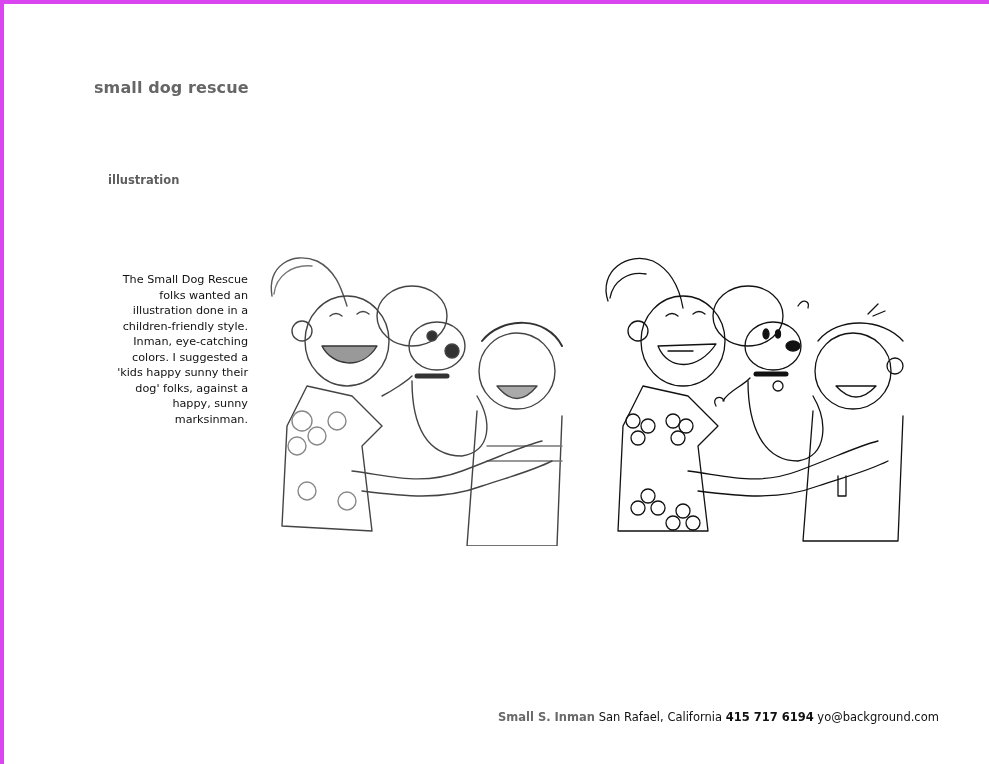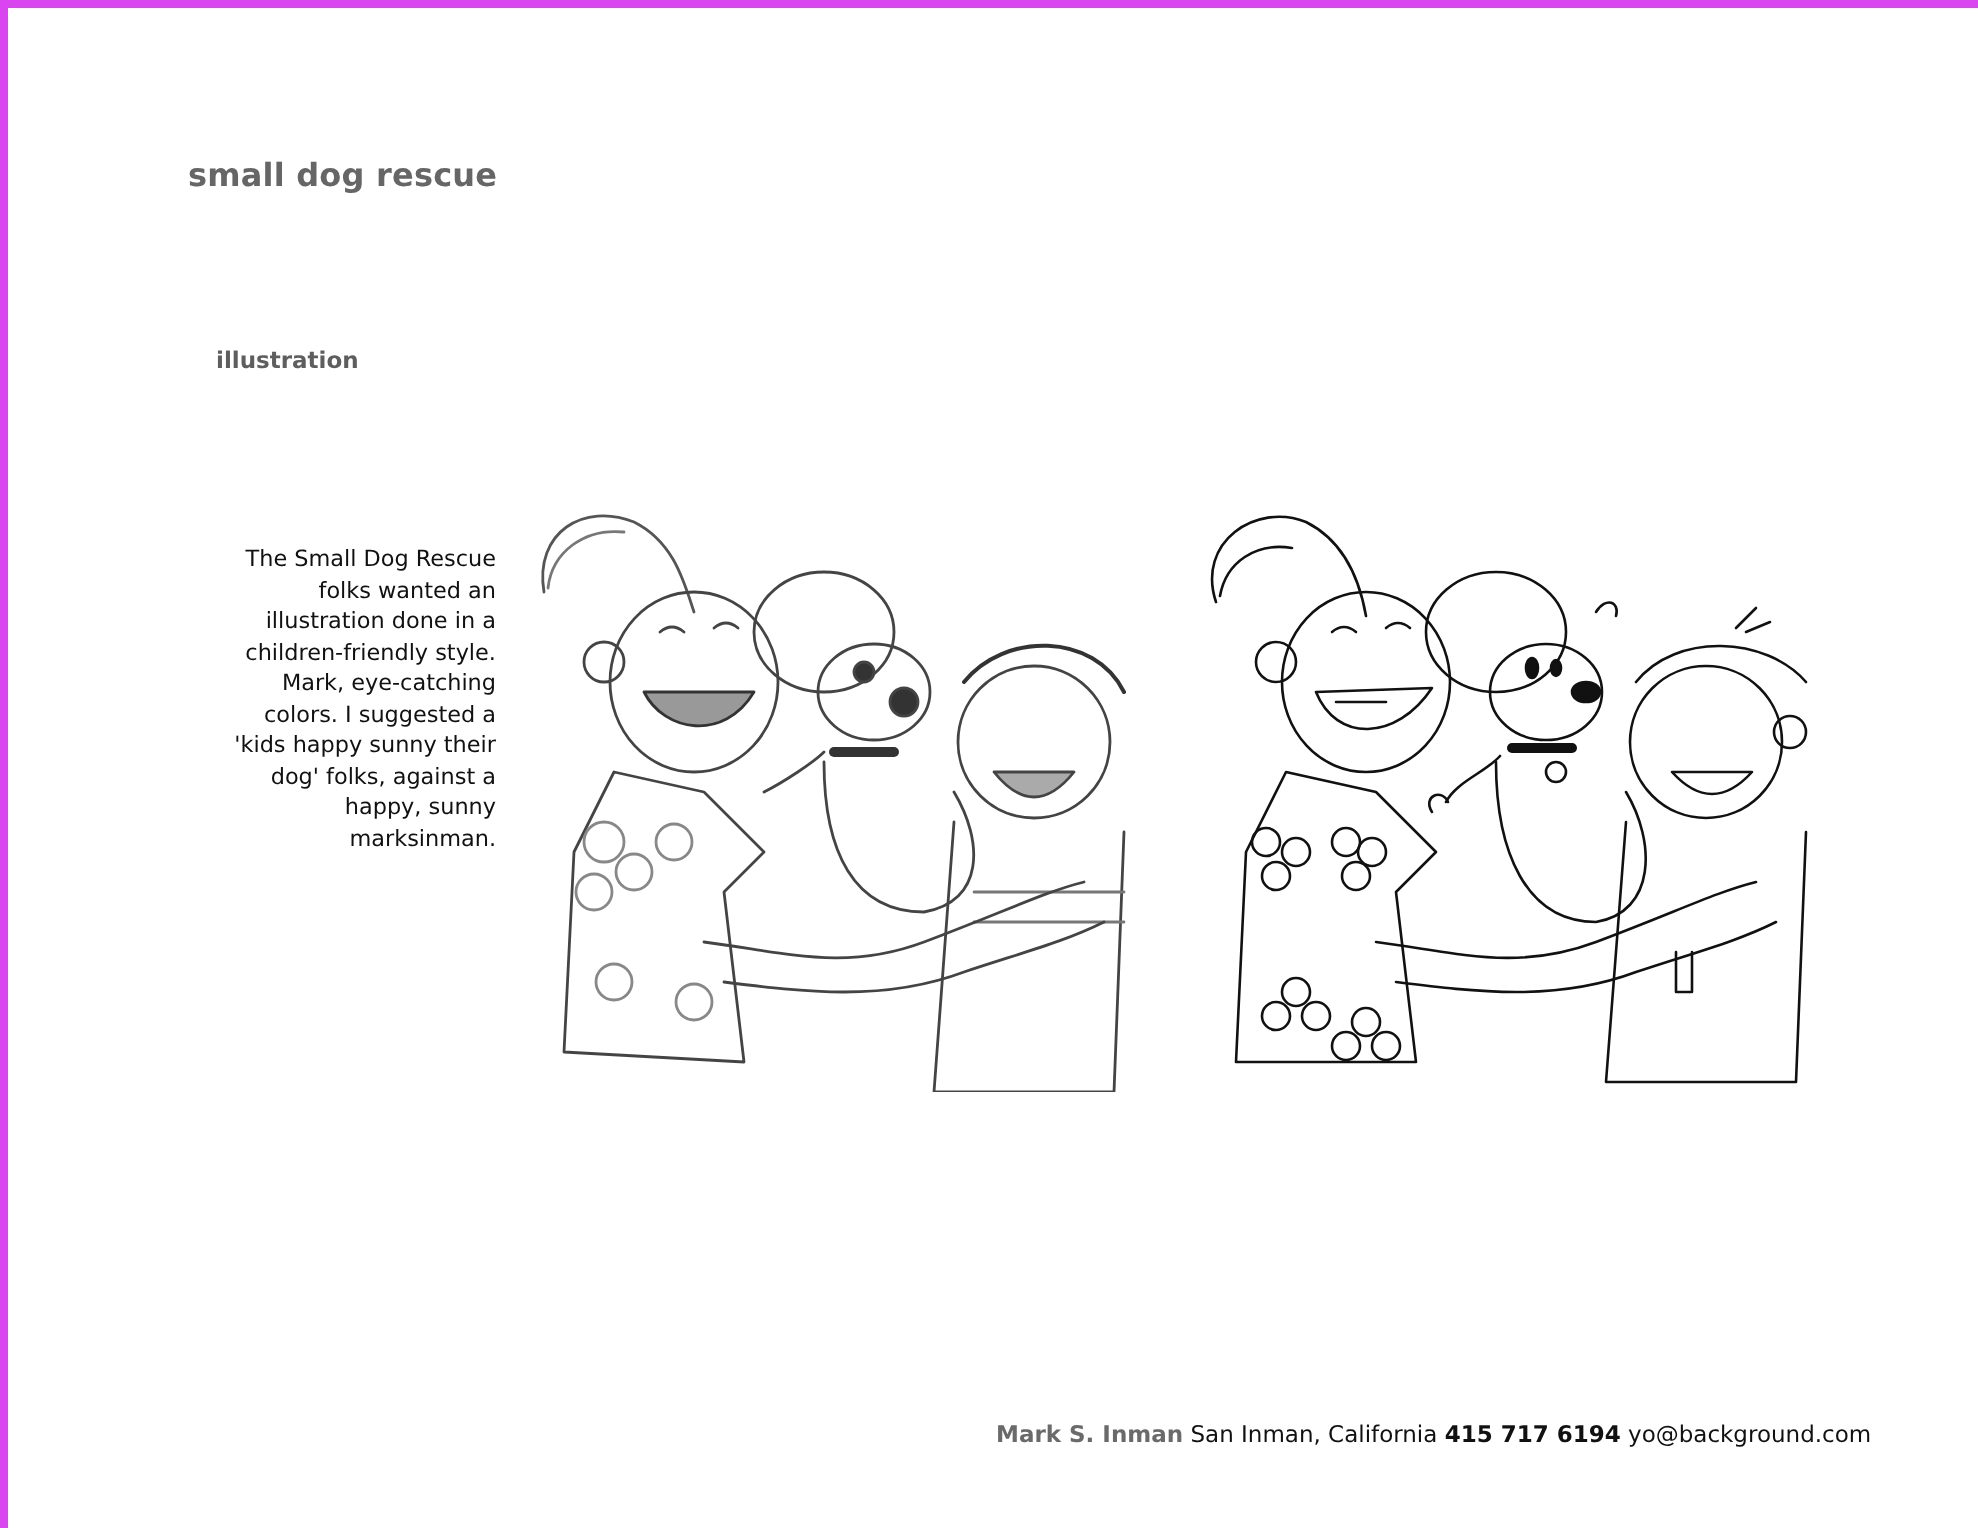--- a/index.html
+++ b/index.html
@@ -23,21 +23,21 @@
 <div class="page">
 
   <div class="title">small dog rescue</div>
   <div class="subtitle">illustration</div>
 
   <div class="desc">
     <div>The Small Dog Rescue</div>
     <div>folks wanted an</div>
     <div>illustration done in a</div>
     <div>children-friendly style.</div>
-    <div>Mark, eye-catching</div>
+    <div>Inman, eye-catching</div>
     <div>colors.  I suggested a</div>
     <div>'kids happy sunny their</div>
     <div>dog' folks, against a</div>
     <div>happy, sunny</div>
     <div>marksinman.</div>
   </div>
 
   <div class="art sketch" title="pencil sketch of three kids holding a small dog">
     <svg viewBox="0 0 315 300" fill="none" stroke="#444" stroke-width="1.4" stroke-linecap="round" stroke-linejoin="round">
 
@@ -126,19 +126,19 @@
 
       <path d="M215 165 L205 295 L300 295 L305 170"></path>
       <path d="M240 230 v20 h8 v-20"></path>
 
       <path d="M90 225 C130 230 160 240 200 225 C240 210 260 200 280 195"></path>
       <path d="M100 245 C140 250 180 255 220 240 C250 230 270 225 290 215"></path>
     </svg>
   </div>
 
   <div class="footer">
-    <span class="name">Mark S. Inman</span>
-    <span>San Inman, California</span>
+    <span class="name">Small S. Inman</span>
+    <span>San Rafael, California</span>
     <span class="phone">415 717 6194</span>
     <span>yo@background.com</span>
   </div>
 
 </div>
 
 </body></html>

